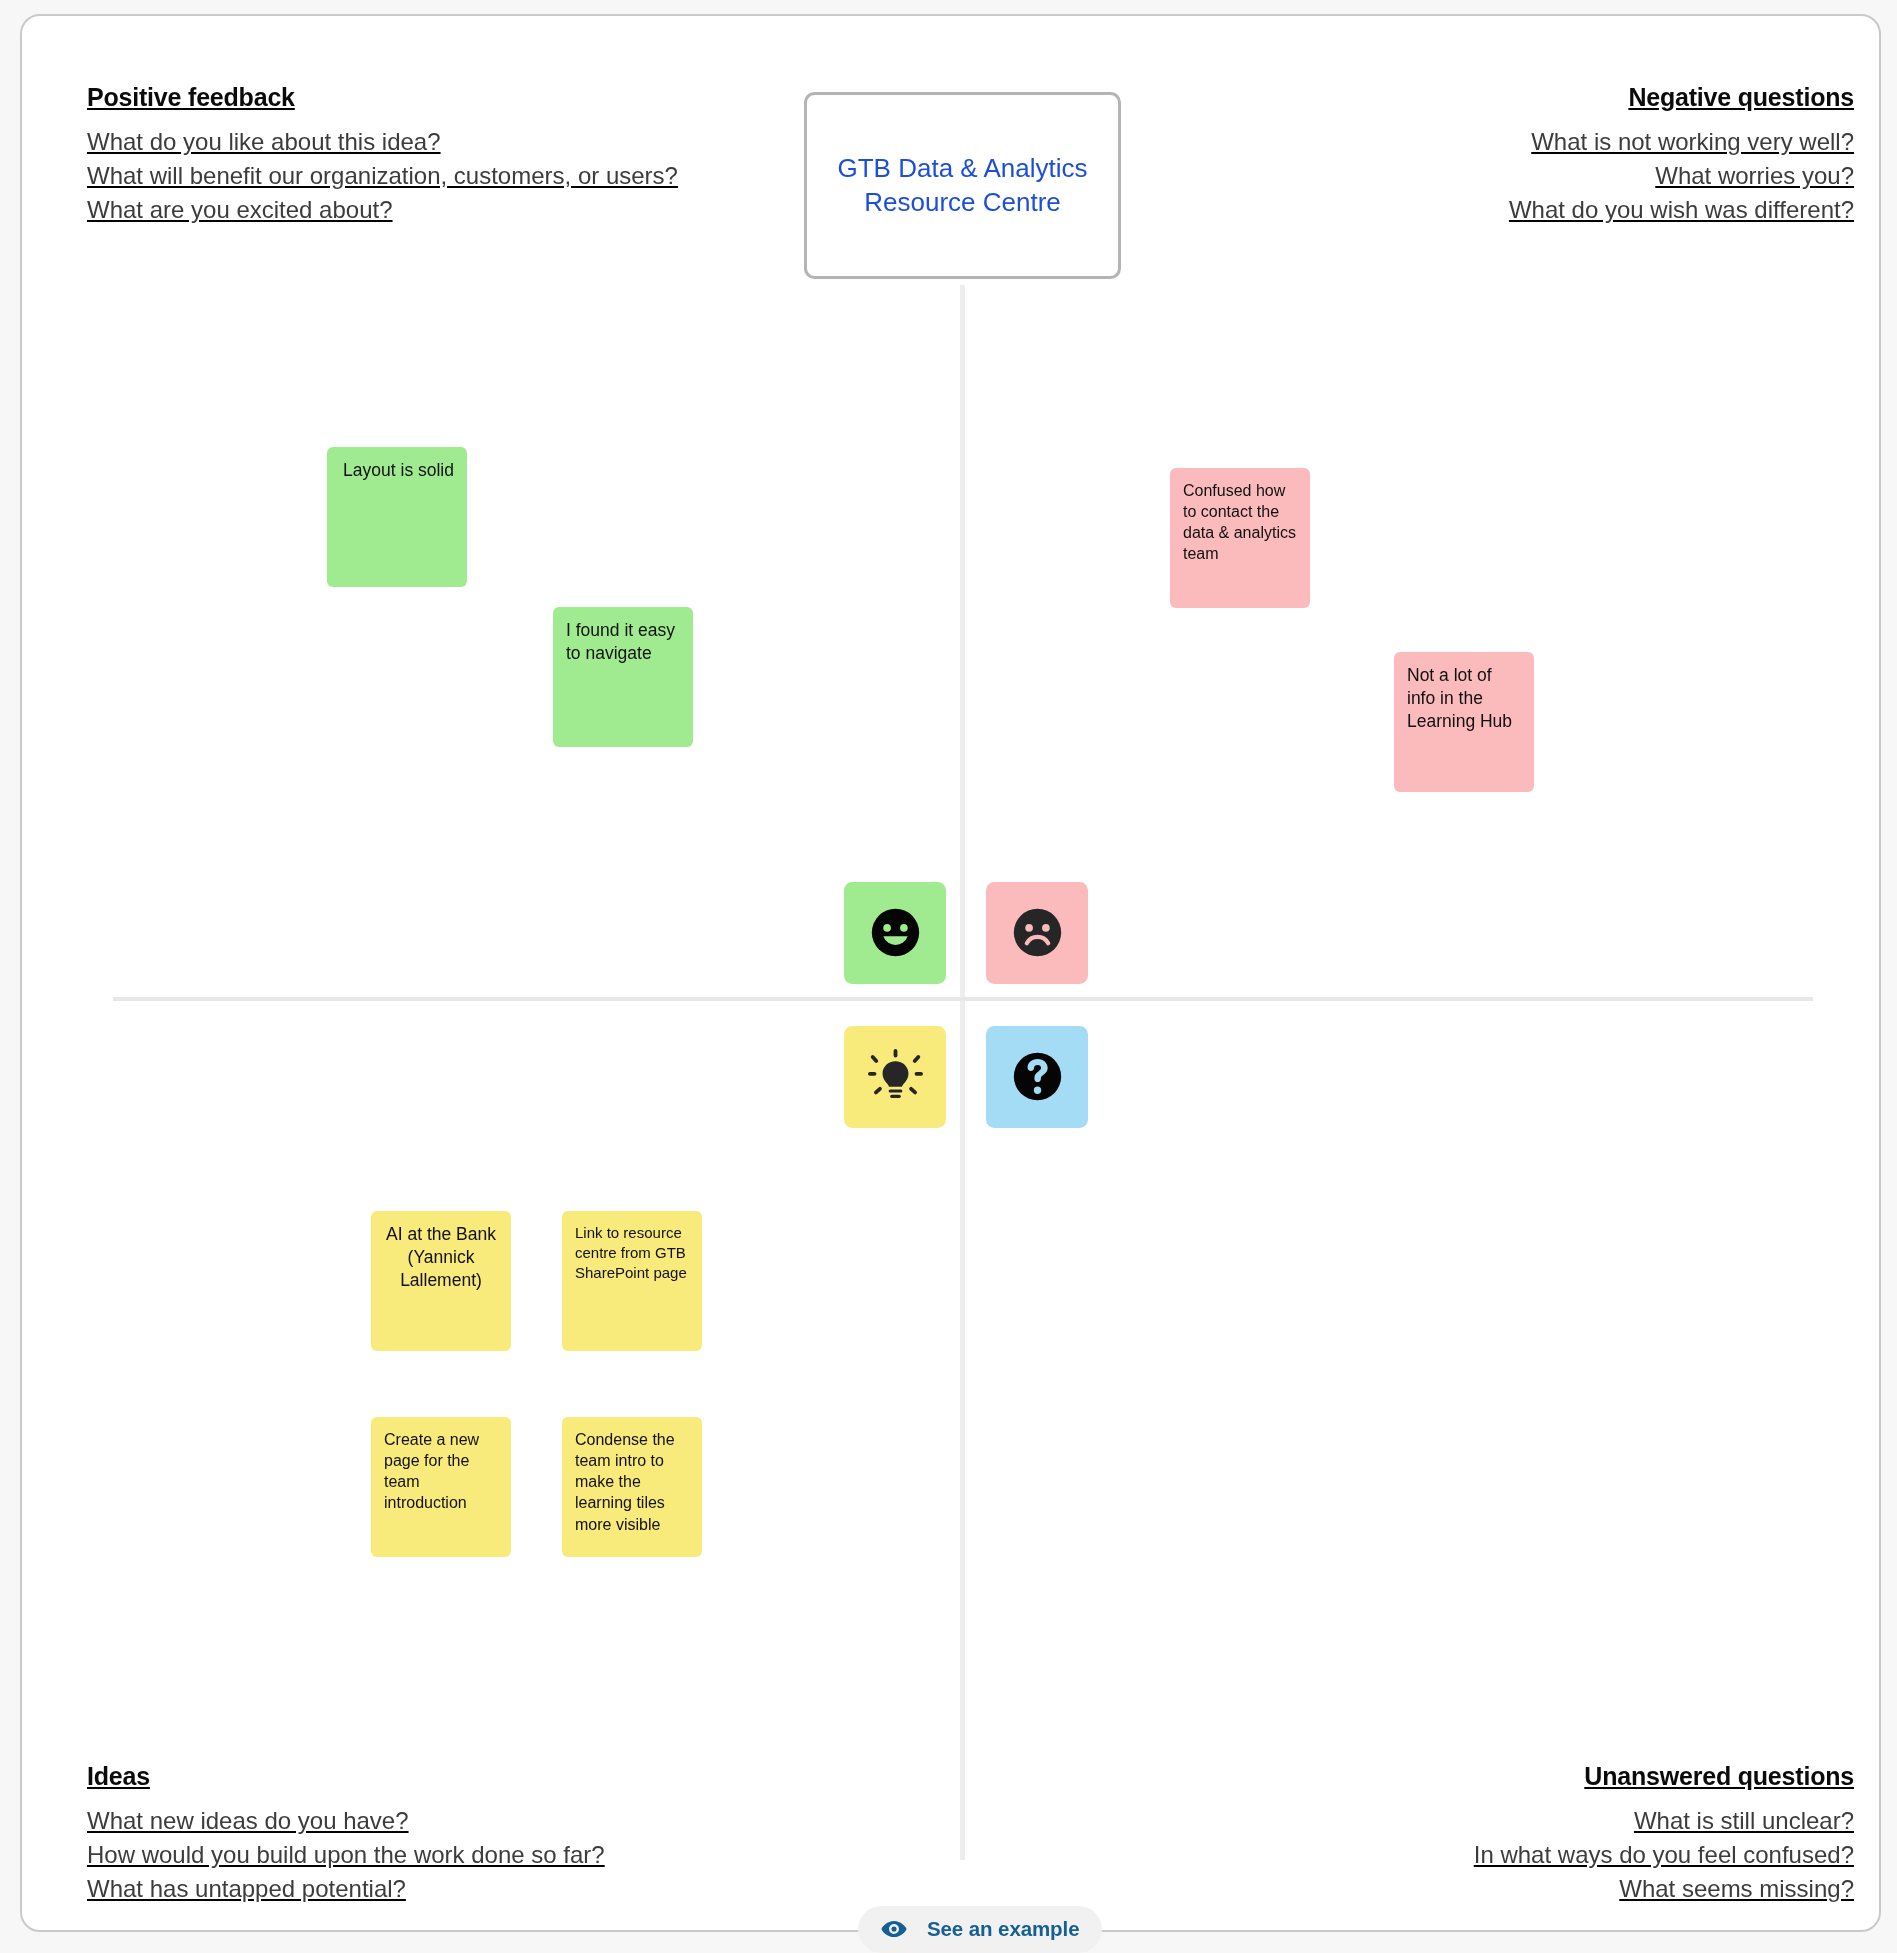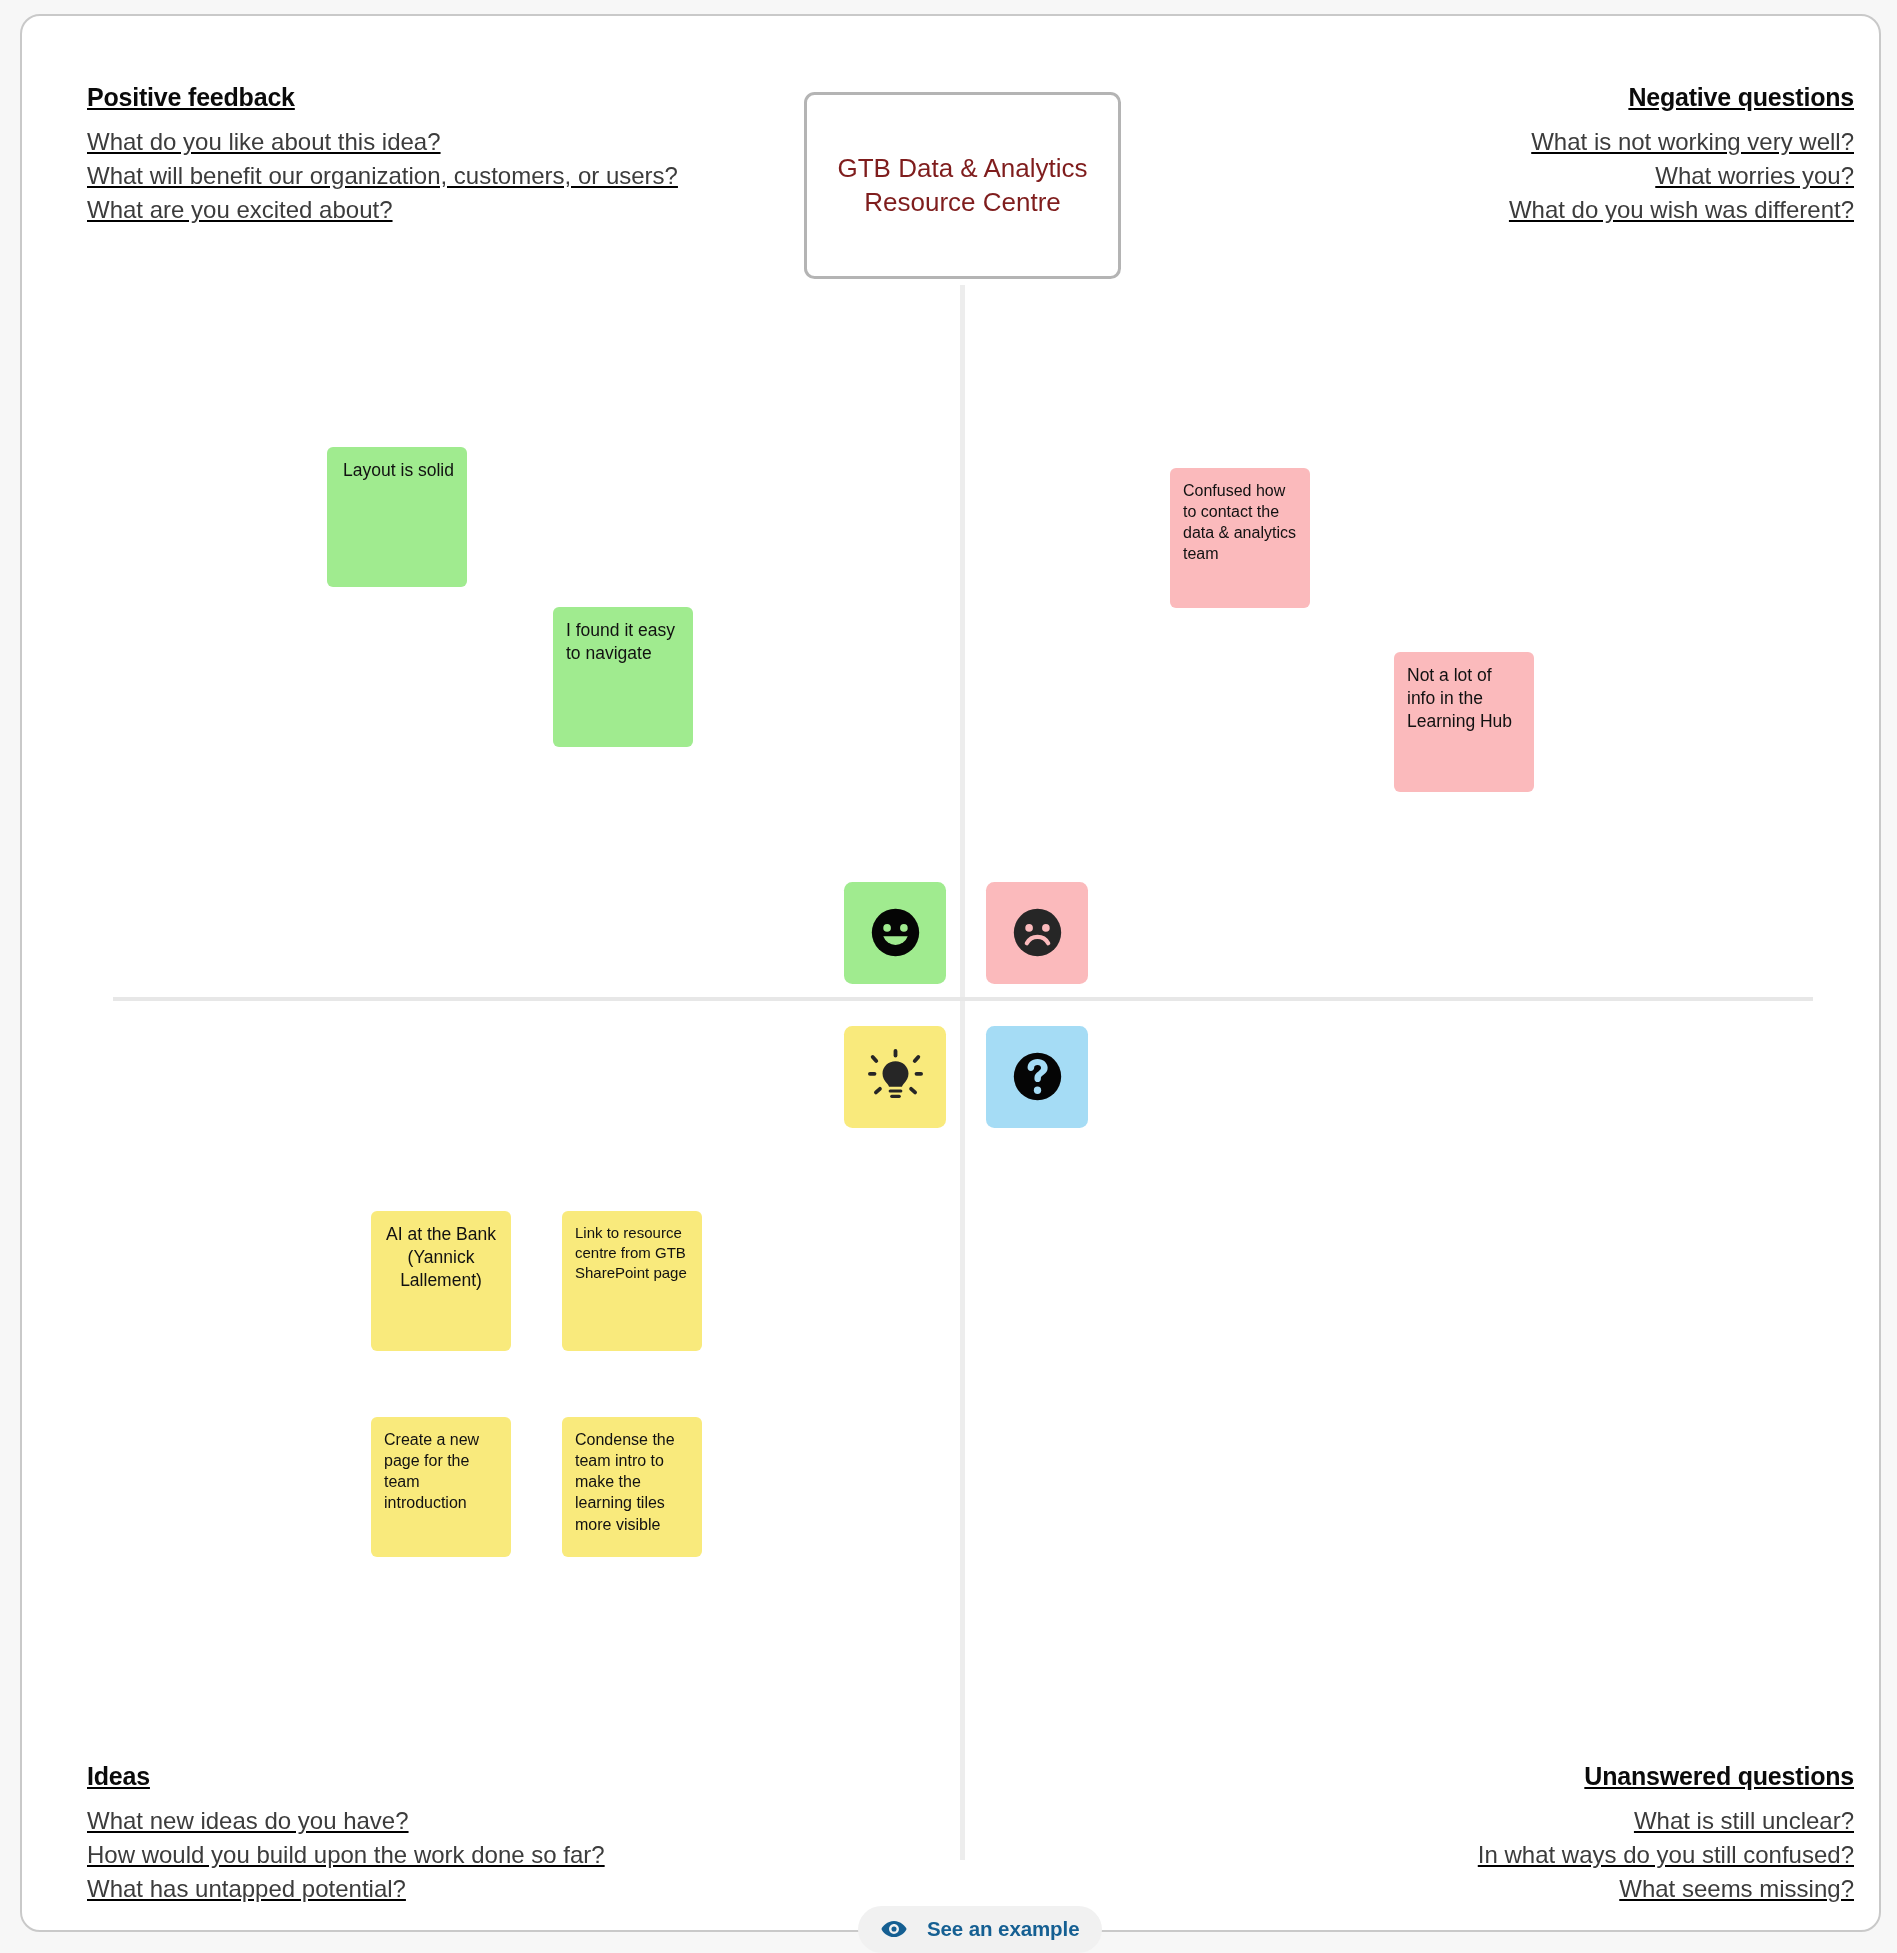--- a/index.html
+++ b/index.html
@@ -89,21 +89,21 @@
     border: 3px solid #b4b4b4;
     border-radius: 10.6px;
     display: flex;
     align-items: center;
     justify-content: center;
     text-align: center;
     padding: 9px 16.7px;
   }
   .title-card-text {
     font-size: 26px;
-    color: #7f1d1d;
+    color: #1d4ed8;
     line-height: 1.32;
   }
 
   
   .icon-tile {
     position: absolute;
     width: 102px;
     height: 102px;
     border-radius: 8.3px;
     display: flex;
@@ -175,21 +175,21 @@
     <div class="quad-head left bottom">
       <div class="quad-title">Ideas</div>
       <div class="quad-prompt">What new ideas do you have?</div>
       <div class="quad-prompt">How would you build upon the work done so far?</div>
       <div class="quad-prompt">What has untapped potential?</div>
     </div>
 
     <div class="quad-head right bottom">
       <div class="quad-title">Unanswered questions</div>
       <div class="quad-prompt">What is still unclear?</div>
-      <div class="quad-prompt">In what ways do you still confused?</div>
+      <div class="quad-prompt">In what ways do you feel confused?</div>
       <div class="quad-prompt">What seems missing?</div>
     </div>
 
     <div class="title-card">
       <div class="title-card-text">GTB Data &amp; Analytics Resource Centre</div>
     </div>
 
     <div id="tiles-layer">
         <div class="icon-tile" style="left: 822px; top: 866px; background: rgb(160, 235, 143);">
           <svg width="55" height="55" viewBox="0 0 72 72">

